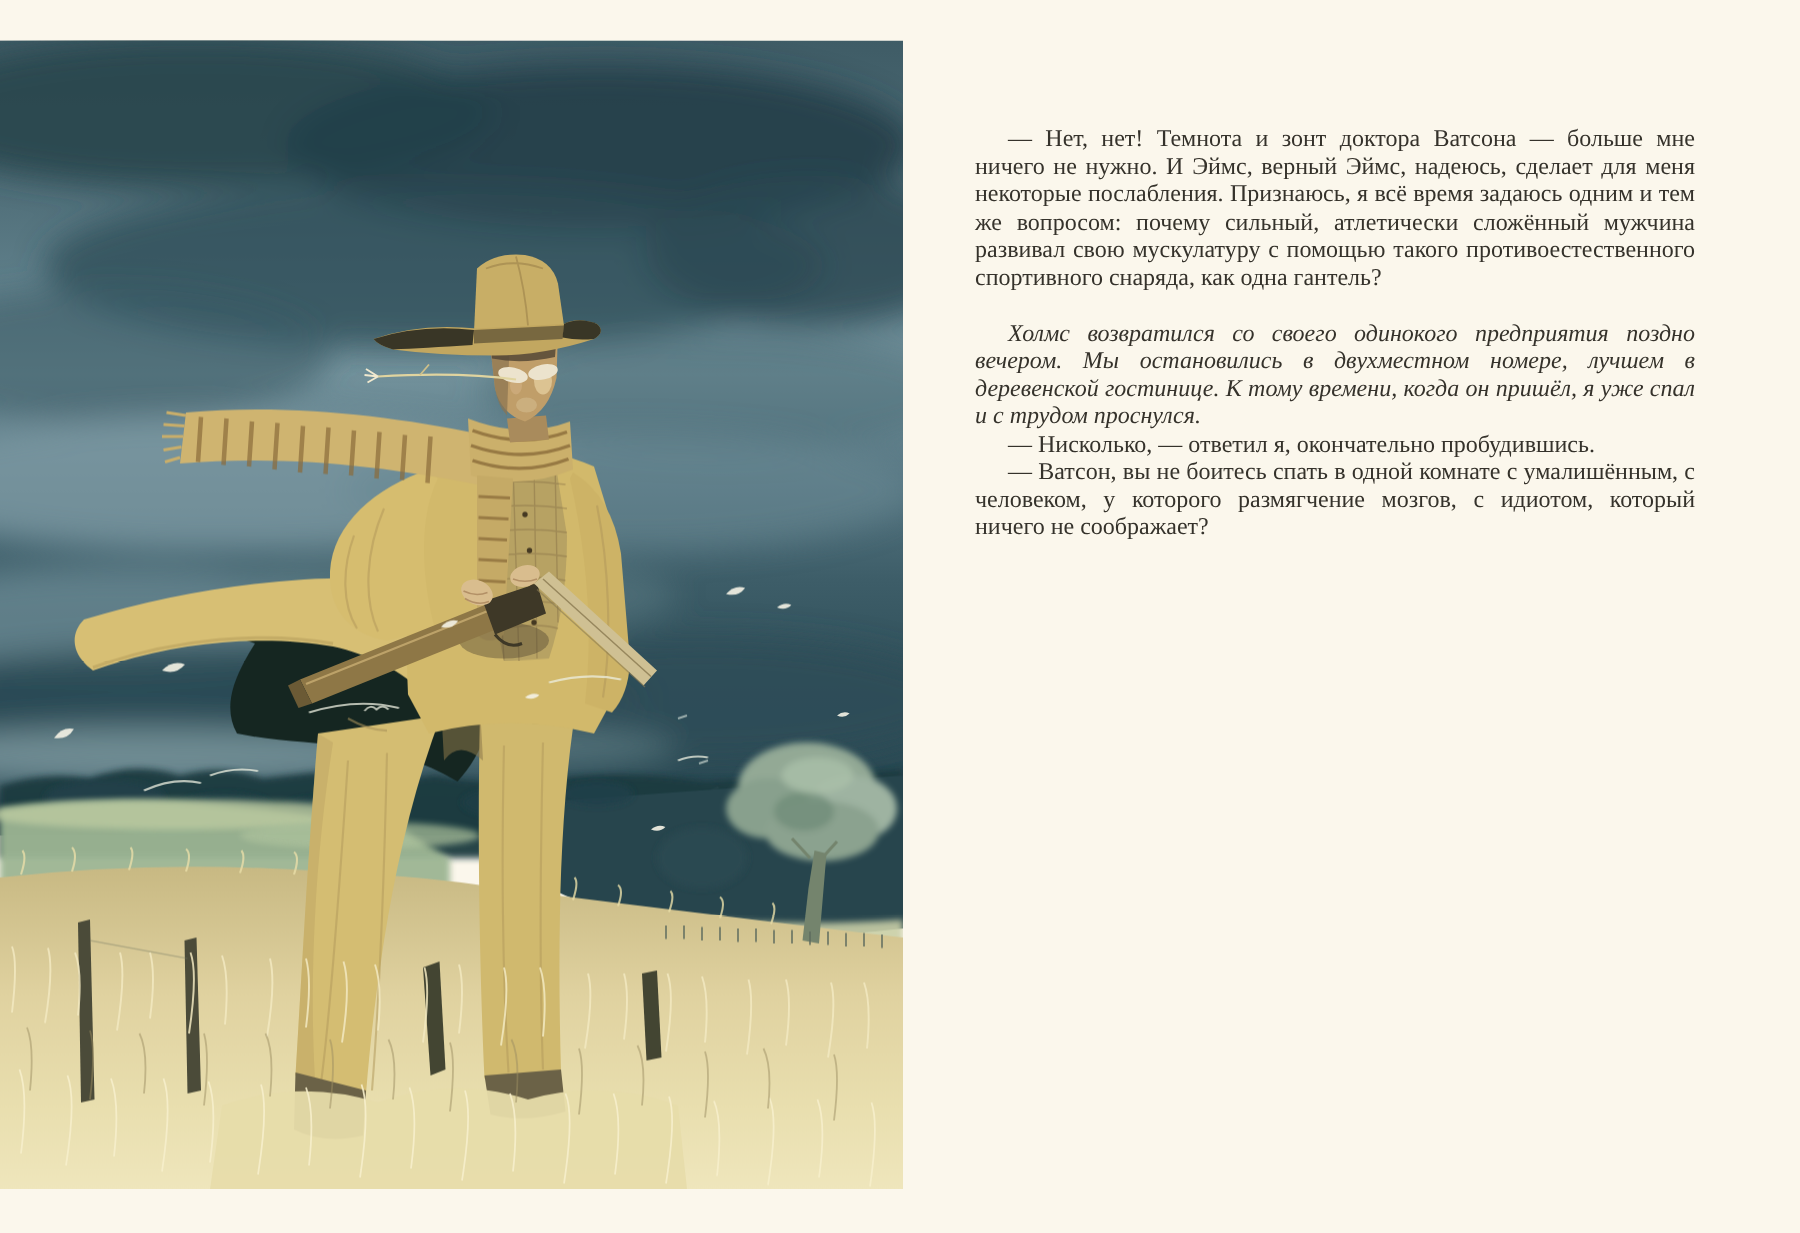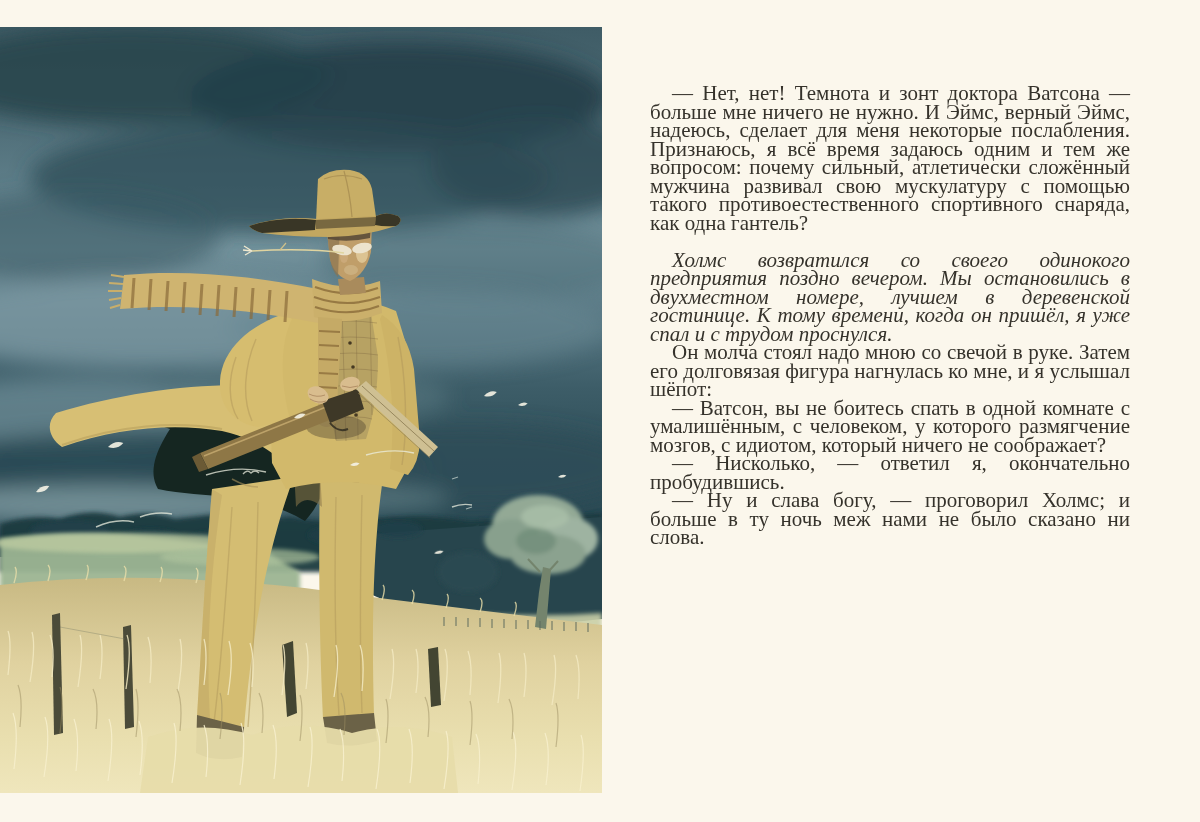--- a/index.html
+++ b/index.html
@@ -8,21 +8,21 @@
     background:#fbf7ec;
     font-family:"Liberation Serif",serif;
   }
   .spread{position:absolute;inset:0;}
   .illustration{
     position:absolute;left:0;top:27px;width:602px;height:766px;margin:0;
   }
   .illustration svg{display:block;width:602px;height:766px;}
   .text-page{
     position:absolute;left:650px;top:84px;width:480px;
-    color:#35322b;font-size:21px;line-height:18.5px;
+    color:#35322b;font-size:16px;line-height:18.5px;
     text-align:justify;hyphens:auto;-webkit-hyphens:auto;
   }
   .text-page p{margin:0;text-indent:22px;}
   .text-page p.scene-break{margin-top:18.5px;font-style:italic;}
 </style>
 </head>
 <body>
 
 <div class="spread">
 
@@ -240,20 +240,18 @@
           <path d="M243,447 q4,-5 8,-1 q4,-4 8,0" stroke-width="1.3"></path>
         </g>
       </g>
     </svg>
   </figure>
 
   <main class="text-page">
     <div>
         <p lang="ru">— Нет, нет! Темнота и зонт доктора Ватсона — больше мне ничего не нужно. И Эймс, верный Эймс, надеюсь, сделает для меня некоторые послабления. Признаюсь, я всё время задаюсь одним и тем же вопросом: почему сильный, атлетически сложённый мужчина развивал свою мускулатуру с помощью такого противоестественного спортивного снаряда, как одна гантель?</p>
         <p lang="ru" class="scene-break">Холмс возвратился со своего одинокого предприятия поздно вечером. Мы остановились в двухместном номере, лучшем в деревенской гостинице. К тому времени, когда он пришёл, я уже спал и с трудом проснулся.</p>
-        <p lang="ru">Он молча стоял надо мною со свечой в руке. Затем его долговязая фигура нагнулась ко мне, и я услышал шёпот:</p>
+        <p lang="ru">— Нисколько, — ответил я, окончательно пробудившись.</p>
         <p lang="ru">— Ватсон, вы не боитесь спать в одной комнате с умалишённым, с человеком, у которого размягчение мозгов, с идиотом, который ничего не соображает?</p>
-        <p lang="ru">— Нисколько, — ответил я, окончательно пробудившись.</p>
-        <p lang="ru">— Ну и слава богу, — проговорил Холмс; и больше в ту ночь меж нами не было сказано ни слова.</p>
       </div>
   </main>
 
 </div>
 
 </body></html>

